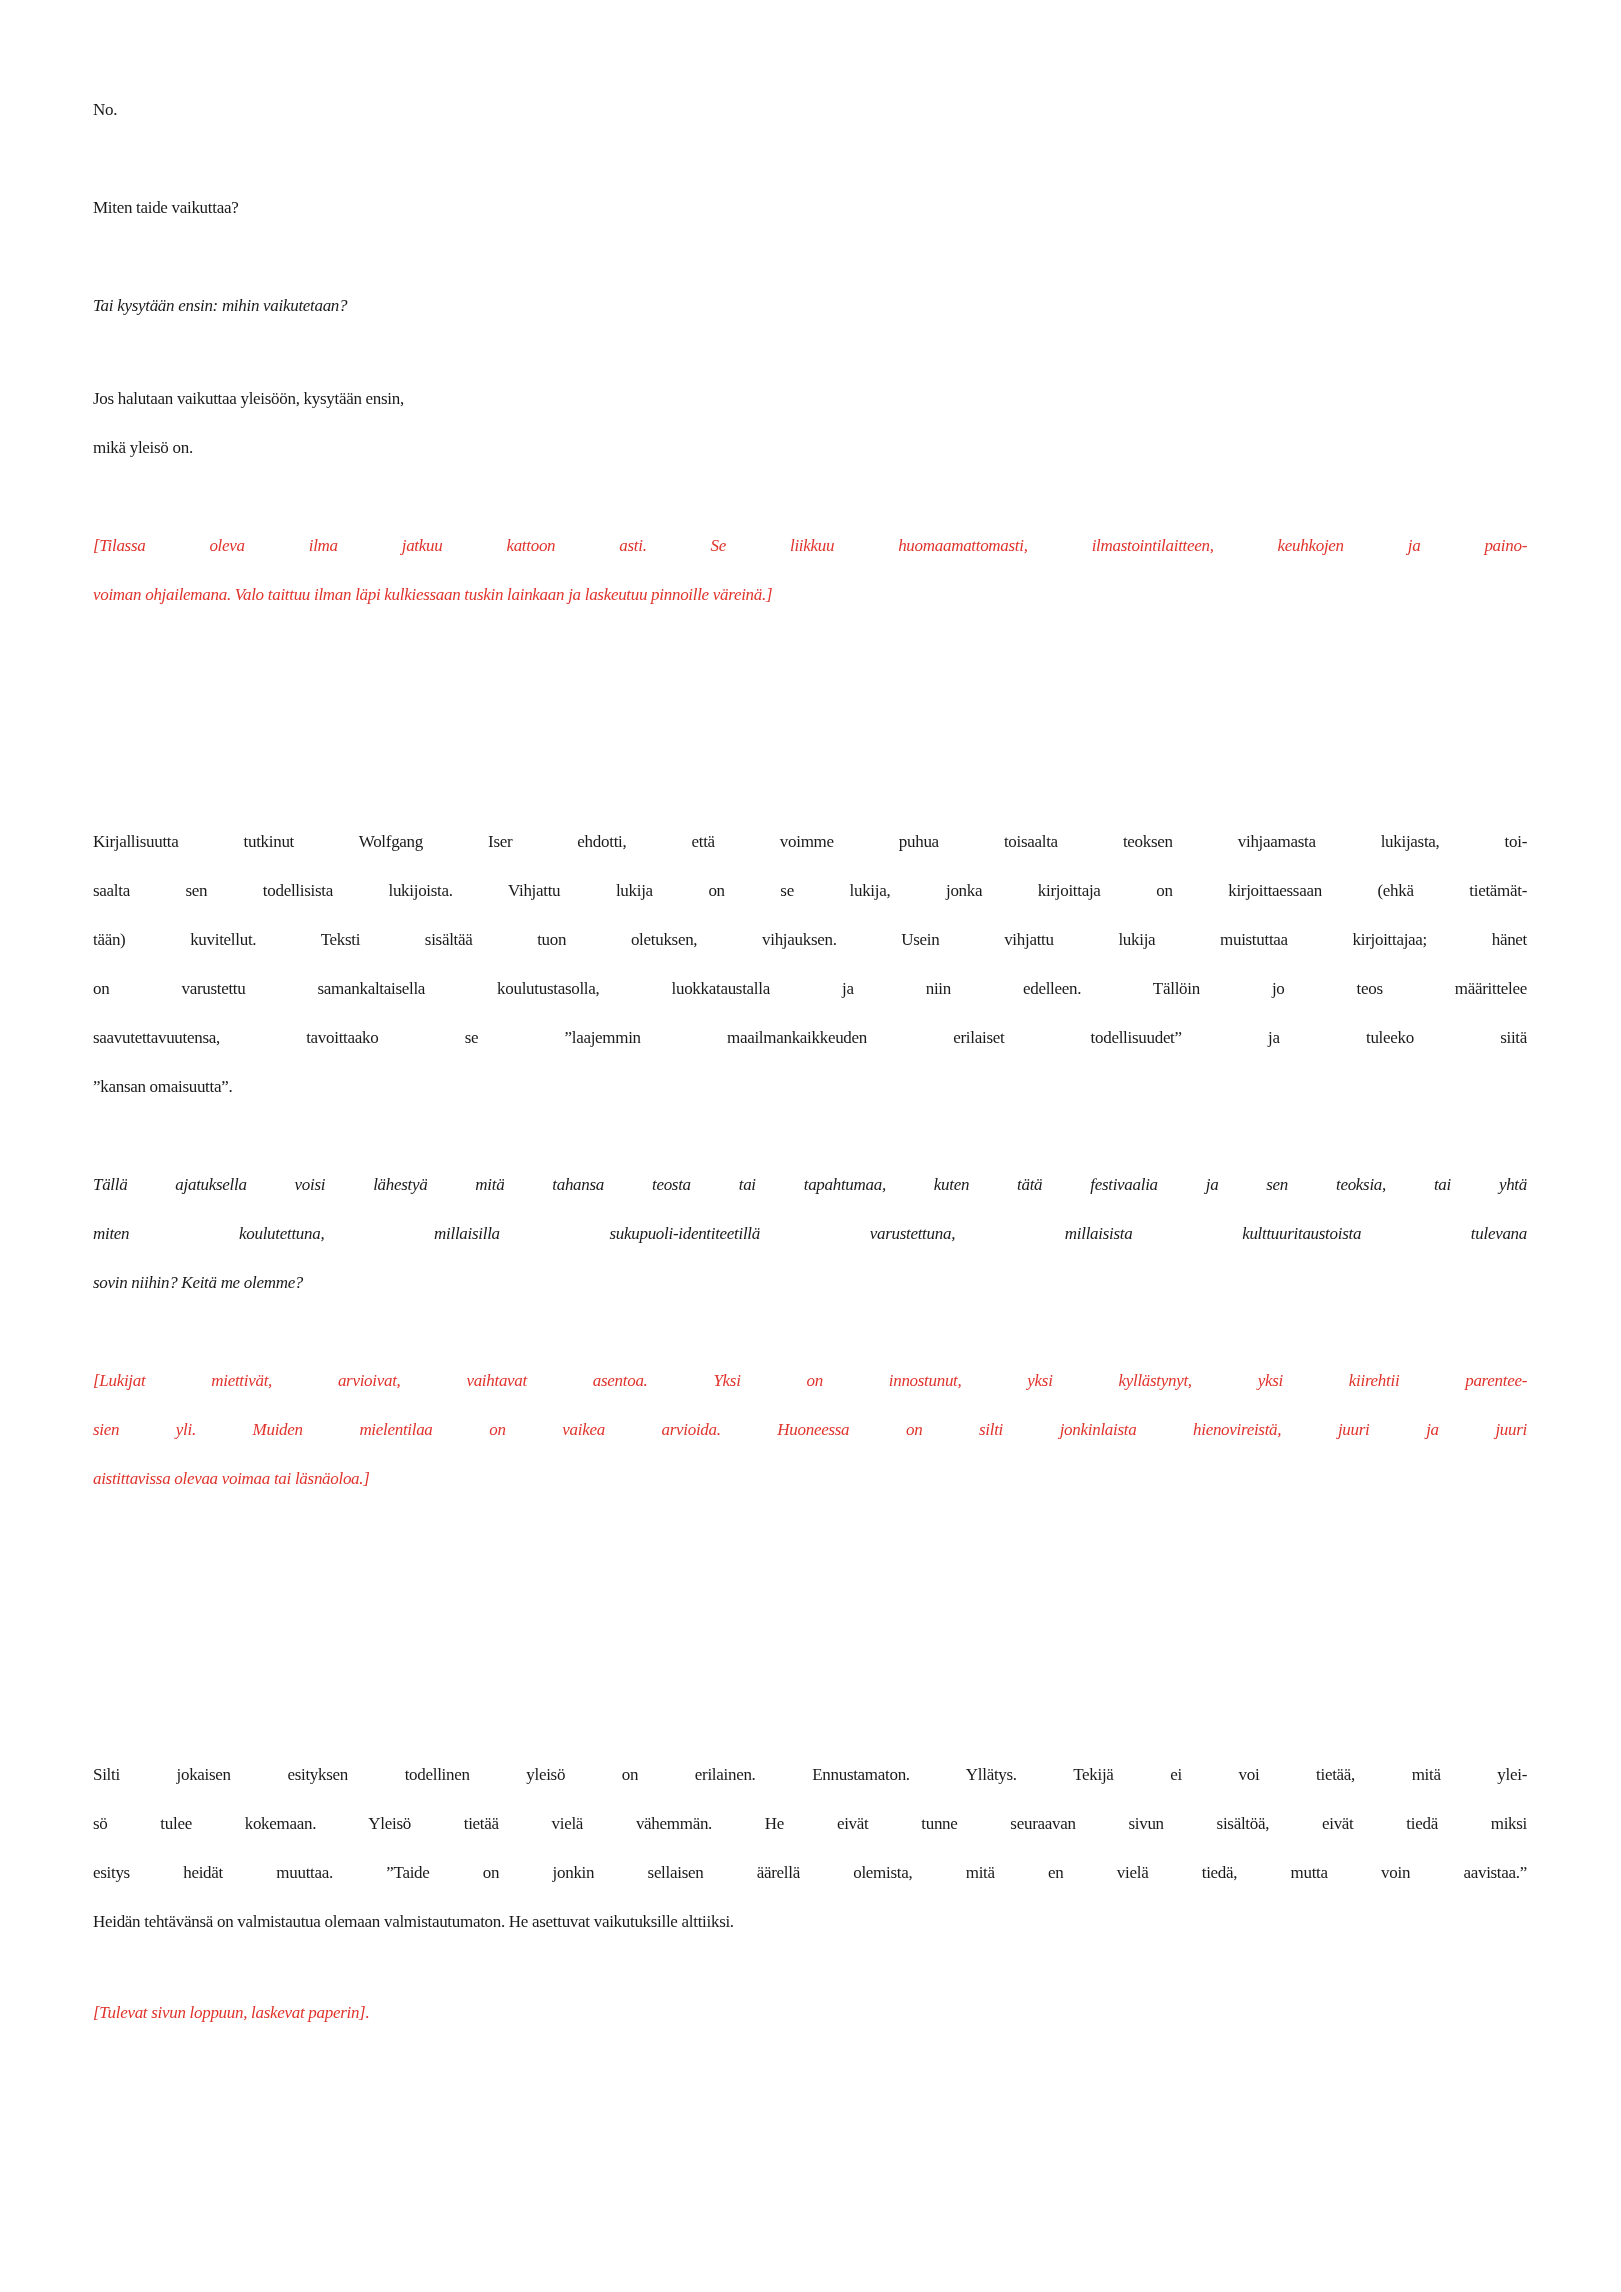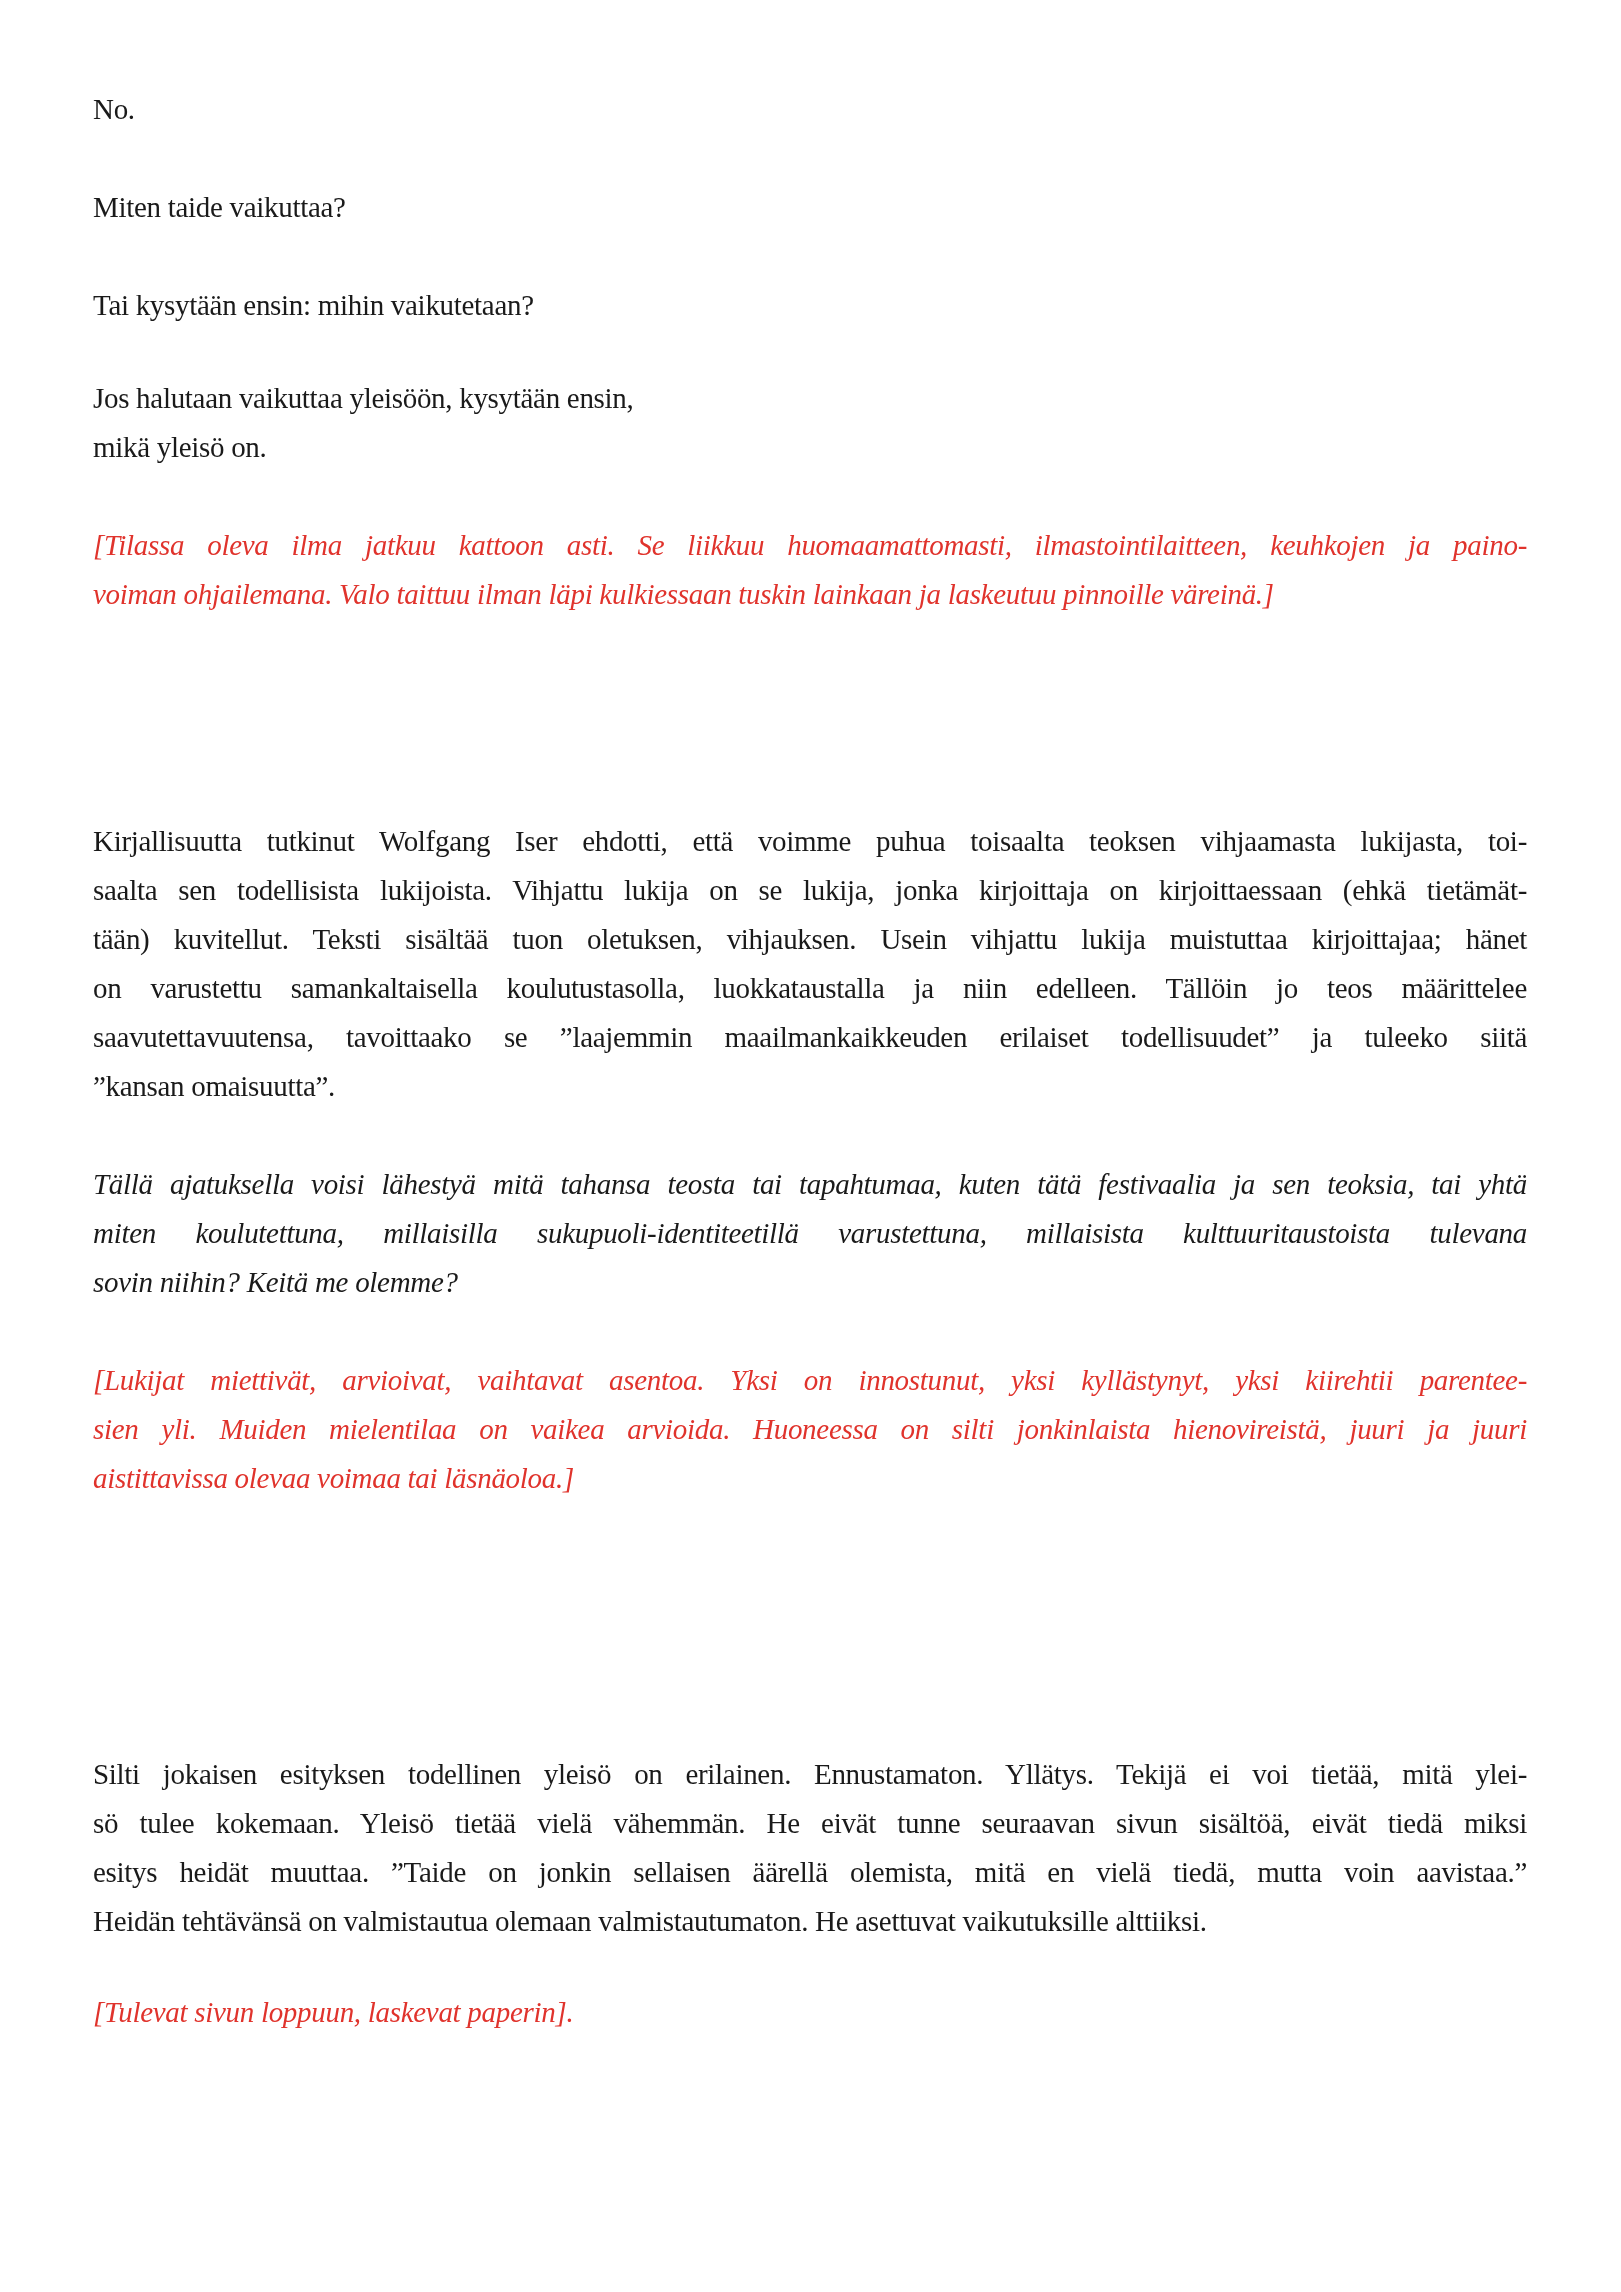--- a/index.html
+++ b/index.html
@@ -8,21 +8,21 @@
     background: #ffffff;
   }
   .page {
     position: relative;
     width: 1621px;
     height: 2293px;
     background: #ffffff;
     box-sizing: border-box;
     padding: 85px 94px 0 93px;
     font-family: "Liberation Serif", "DejaVu Serif", serif;
-    font-size: 29px;
+    font-size: 17px;
     letter-spacing: -0.3px;
     line-height: 49px;
     color: #1a1a1a;
     overflow: hidden;
   }
   .block { margin: 0; }
   .block .line {
     height: 49px;
     white-space: nowrap;
   }
@@ -36,21 +36,21 @@
   }
   .block.red {
     color: var(--red, #e0332c);
     font-style: italic;
   }
   .it { }
 
   
   #b0 { margin-top: 0; }
   #b1 { margin-top: 49px; }
-  #b2 { margin-top: 49px; }
+  #b2 { margin-top: 49px; font-style: italic; }
   #b3 { margin-top: 44px; }
   #b4 { margin-top: 49px; }
   #b5 { margin-top: 198px; }
   #b6 { margin-top: 49px; font-style: italic; }
   #b7 { margin-top: 49px; }
   #b8 { margin-top: 247px; }
   #b9 { margin-top: 42px; }
 </style>
 </head>
 <body>

